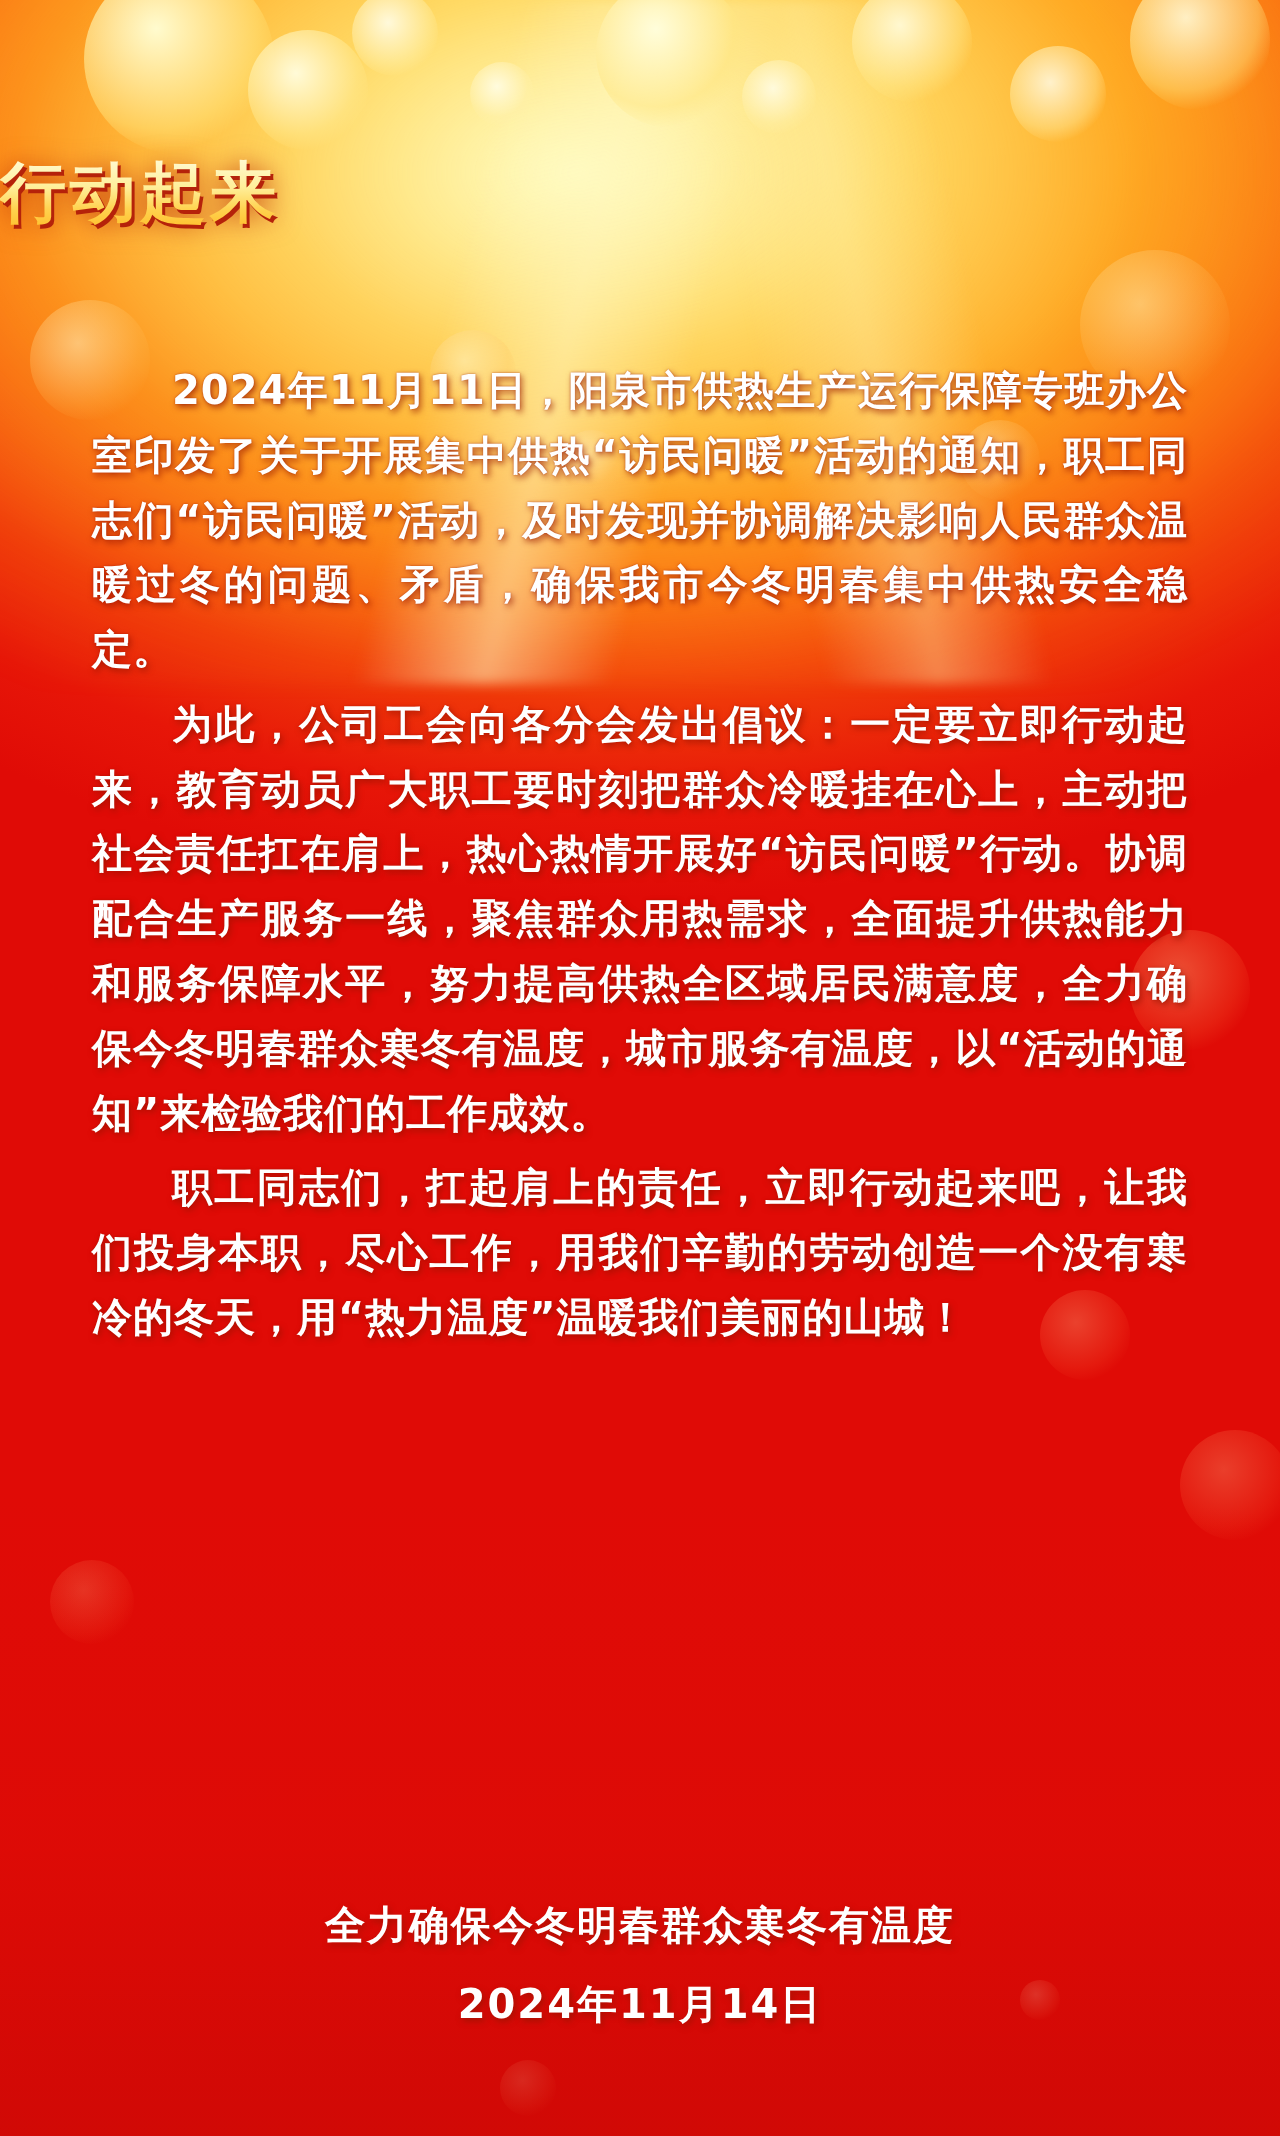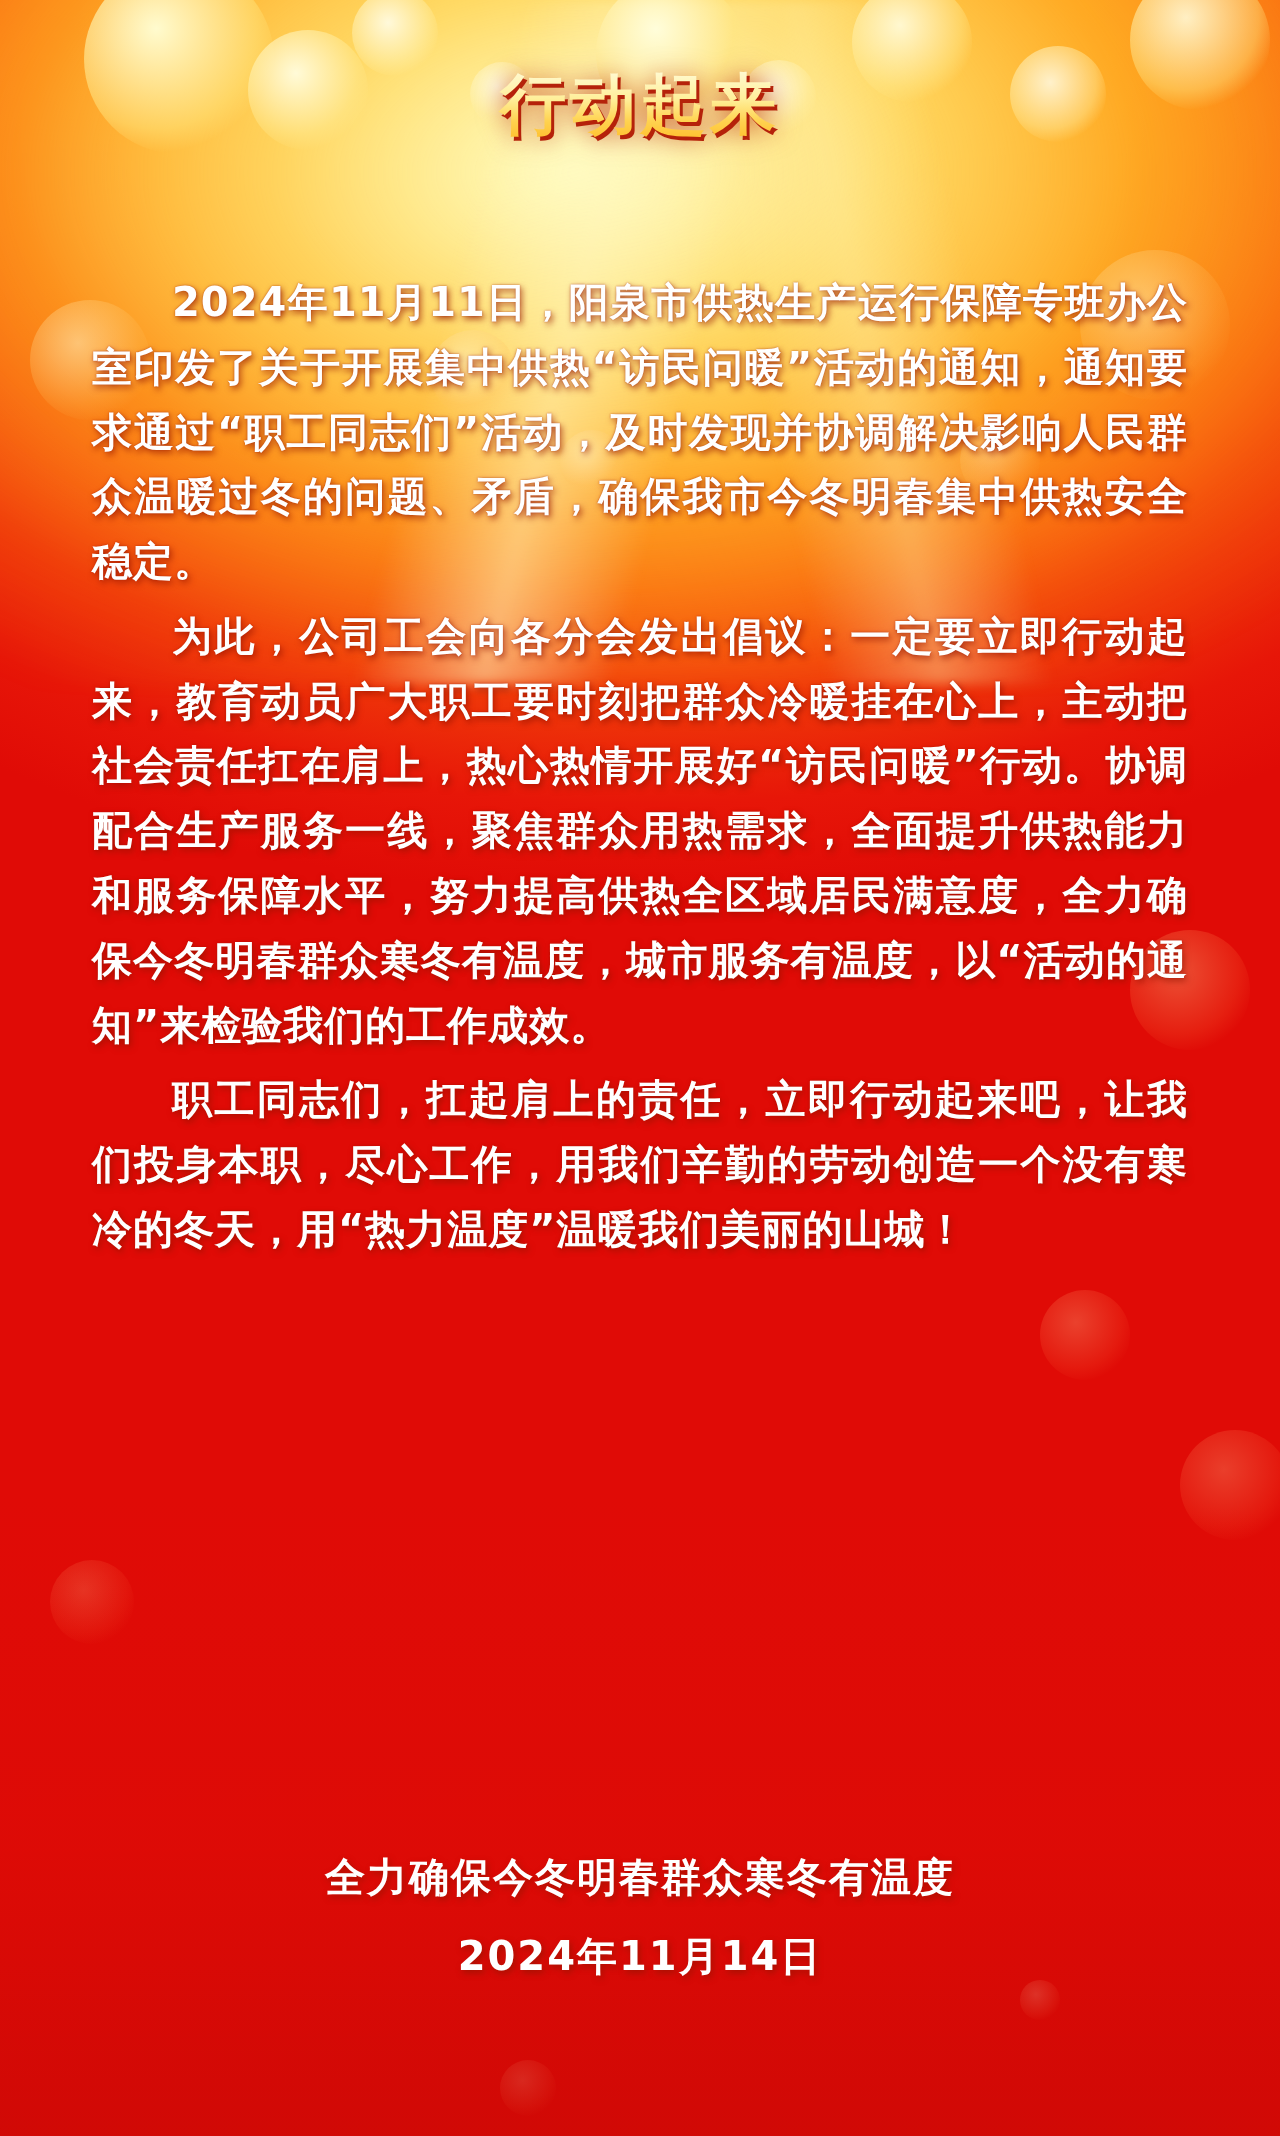--- a/index.html
+++ b/index.html
@@ -66,22 +66,23 @@
   
   .content {
     position: relative;
     z-index: 5;
     width: 100%;
     height: 100%;
     box-sizing: border-box;
   }
 
   .title-block {
-    padding-top: 68px;
-    text-align: center;
+    padding-top: 108px;
+    text-align: left;
+    margin-top: 48px;
   }
   .title-line1, .title-line2 {
     font-family: "DejaVu Sans", "Liberation Sans", sans-serif;
     font-weight: bold;
     color: #fff8b0;
     letter-spacing: 4px;
     line-height: 1.12;
     background: linear-gradient(180deg, #fffbd8 0%, #ffef9a 42%, #ffd24f 72%, #ffbe2a 100%);
     -webkit-background-clip: text;
     background-clip: text;
@@ -169,21 +170,21 @@
 
   <div class="bg-bottom-fade"></div>
 
   <div class="content">
 
     <div class="title-block">
       <div class="title-line1">行动起来</div>
     </div>
 
     <div class="body-block">
-      <p class="para indent">2024年11月11日，阳泉市供热生产运行保障专班办公室印发了关于开展集中供热“访民问暖”活动的通知，通知要求通过“职工同志们”活动，及时发现并协调解决影响人民群众温暖过冬的问题、矛盾，确保我市今冬明春集中供热安全稳定。</p>
+      <p class="para indent">2024年11月11日，阳泉市供热生产运行保障专班办公室印发了关于开展集中供热“访民问暖”活动的通知，职工同志们“访民问暖”活动，及时发现并协调解决影响人民群众温暖过冬的问题、矛盾，确保我市今冬明春集中供热安全稳定。</p>
       <p class="para indent">为此，公司工会向各分会发出倡议：一定要立即行动起来，教育动员广大职工要时刻把群众冷暖挂在心上，主动把社会责任扛在肩上，热心热情开展好“访民问暖”行动。协调配合生产服务一线，聚焦群众用热需求，全面提升供热能力和服务保障水平，努力提高供热全区域居民满意度，全力确保今冬明春群众寒冬有温度，城市服务有温度，以“活动的通知”来检验我们的工作成效。</p>
       <p class="para indent">职工同志们，扛起肩上的责任，立即行动起来吧，让我们投身本职，尽心工作，用我们辛勤的劳动创造一个没有寒冷的冬天，用“热力温度”温暖我们美丽的山城！</p>
     </div>
 
     <div class="sign-block">
       <div class="sign-org">全力确保今冬明春群众寒冬有温度</div>
       <div class="sign-date">2024年11月14日</div>
     </div>
 
   </div>

